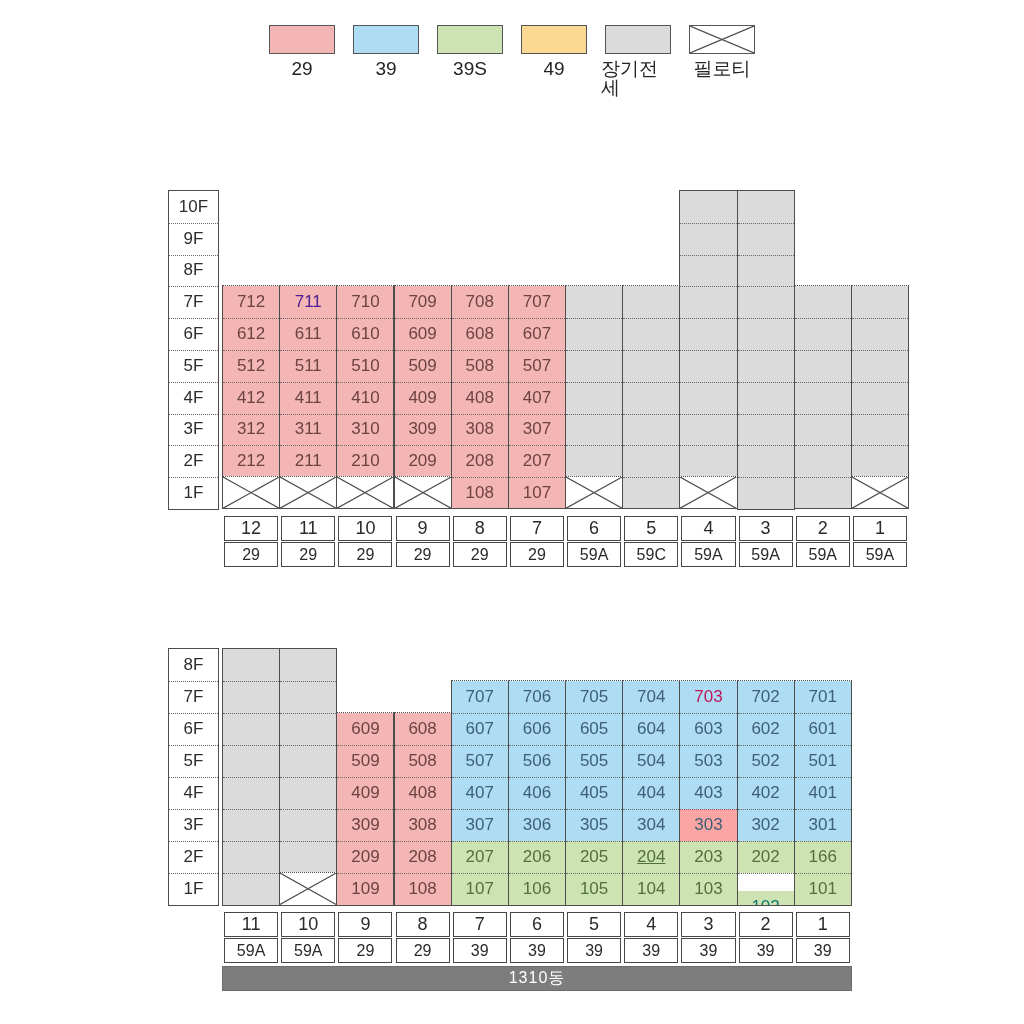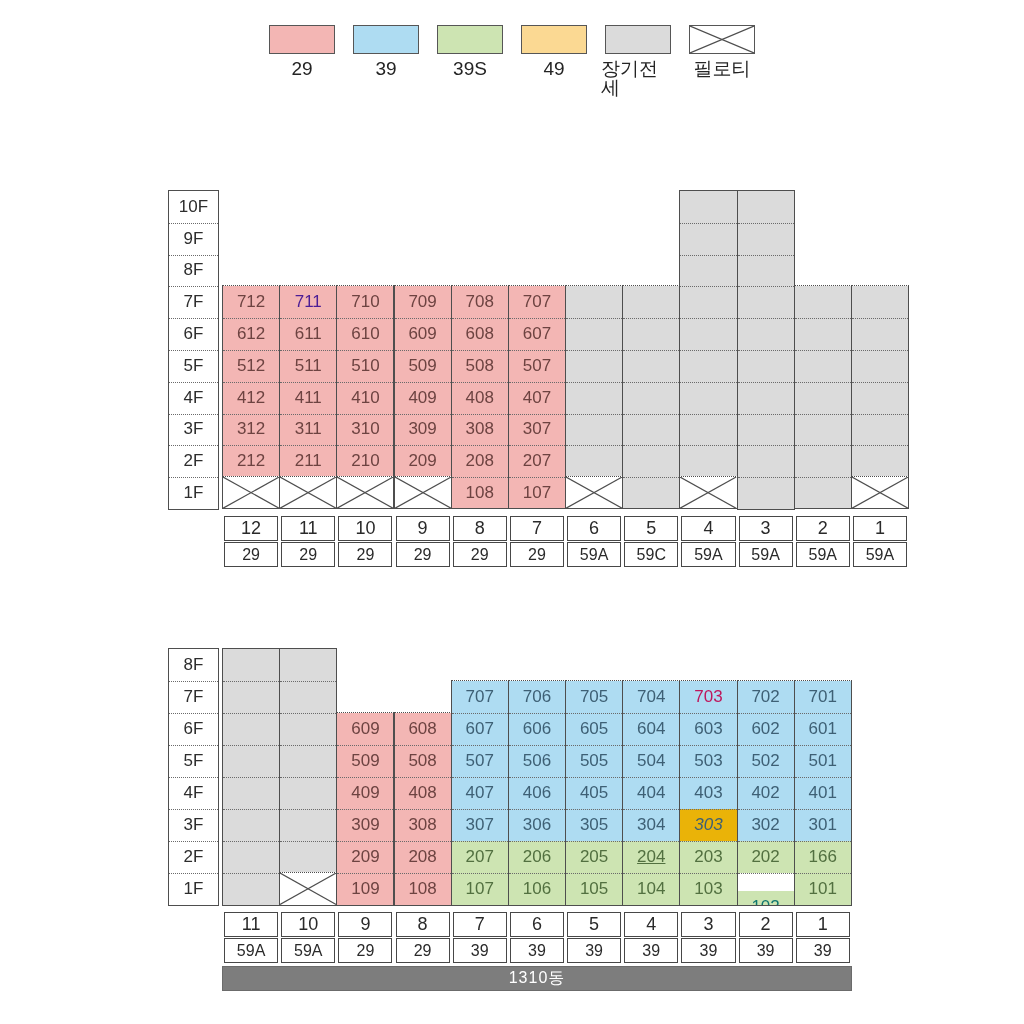--- a/index.html
+++ b/index.html
@@ -498,21 +498,21 @@
       <div class="tcell" style="left: 624.19px; top: 912px; width: 54.17px; height: 25px;">4</div>
       <div class="tcell type" style="left: 624.19px; top: 938px; width: 54.17px; height: 25px;">39</div>
       <div class="seg" style="left: 679.36px; top: 680px; width: 58.17px; height: 225.5px; border-top-style: dotted;">
         <div class="cell" style="top: 0px; height: 32px; background: rgb(174, 220, 242); color: #be185d;">703</div>
         <div class="cell" style="top: 32px; height: 32px; background: rgb(174, 220, 242); color: rgb(62, 96, 117);">603</div>
         <div class="sep" style="top: 32px;"></div>
         <div class="cell" style="top: 64px; height: 32px; background: rgb(174, 220, 242); color: rgb(62, 96, 117);">503</div>
         <div class="sep" style="top: 64px;"></div>
         <div class="cell" style="top: 96px; height: 32px; background: rgb(174, 220, 242); color: rgb(62, 96, 117);">403</div>
         <div class="sep" style="top: 96px;"></div>
-        <div class="cell" style="top: 128px; height: 32px; background: #eab308; color: rgb(62, 96, 117); font-style: italic;">303</div>
+        <div class="cell" style="top: 128px; height: 32px; background: #fca5a5; color: rgb(62, 96, 117);">303</div>
         <div class="sep" style="top: 128px;"></div>
         <div class="cell" style="top: 160px; height: 32px; background: rgb(205, 228, 178); color: rgb(82, 112, 64);">203</div>
         <div class="sep" style="top: 160px;"></div>
         <div class="cell" style="top: 192px; height: 32px; background: rgb(205, 228, 178); color: rgb(82, 112, 64);">103</div>
         <div class="sep" style="top: 192px;"></div>
       </div>
       <div class="tcell" style="left: 681.36px; top: 912px; width: 54.17px; height: 25px;">3</div>
       <div class="tcell type" style="left: 681.36px; top: 938px; width: 54.17px; height: 25px;">39</div>
       <div class="seg" style="left: 736.53px; top: 680px; width: 58.17px; height: 225.5px; border-top-style: dotted;">
         <div class="cell" style="top: 0px; height: 32px; background: rgb(174, 220, 242); color: rgb(62, 96, 117);">702</div>

